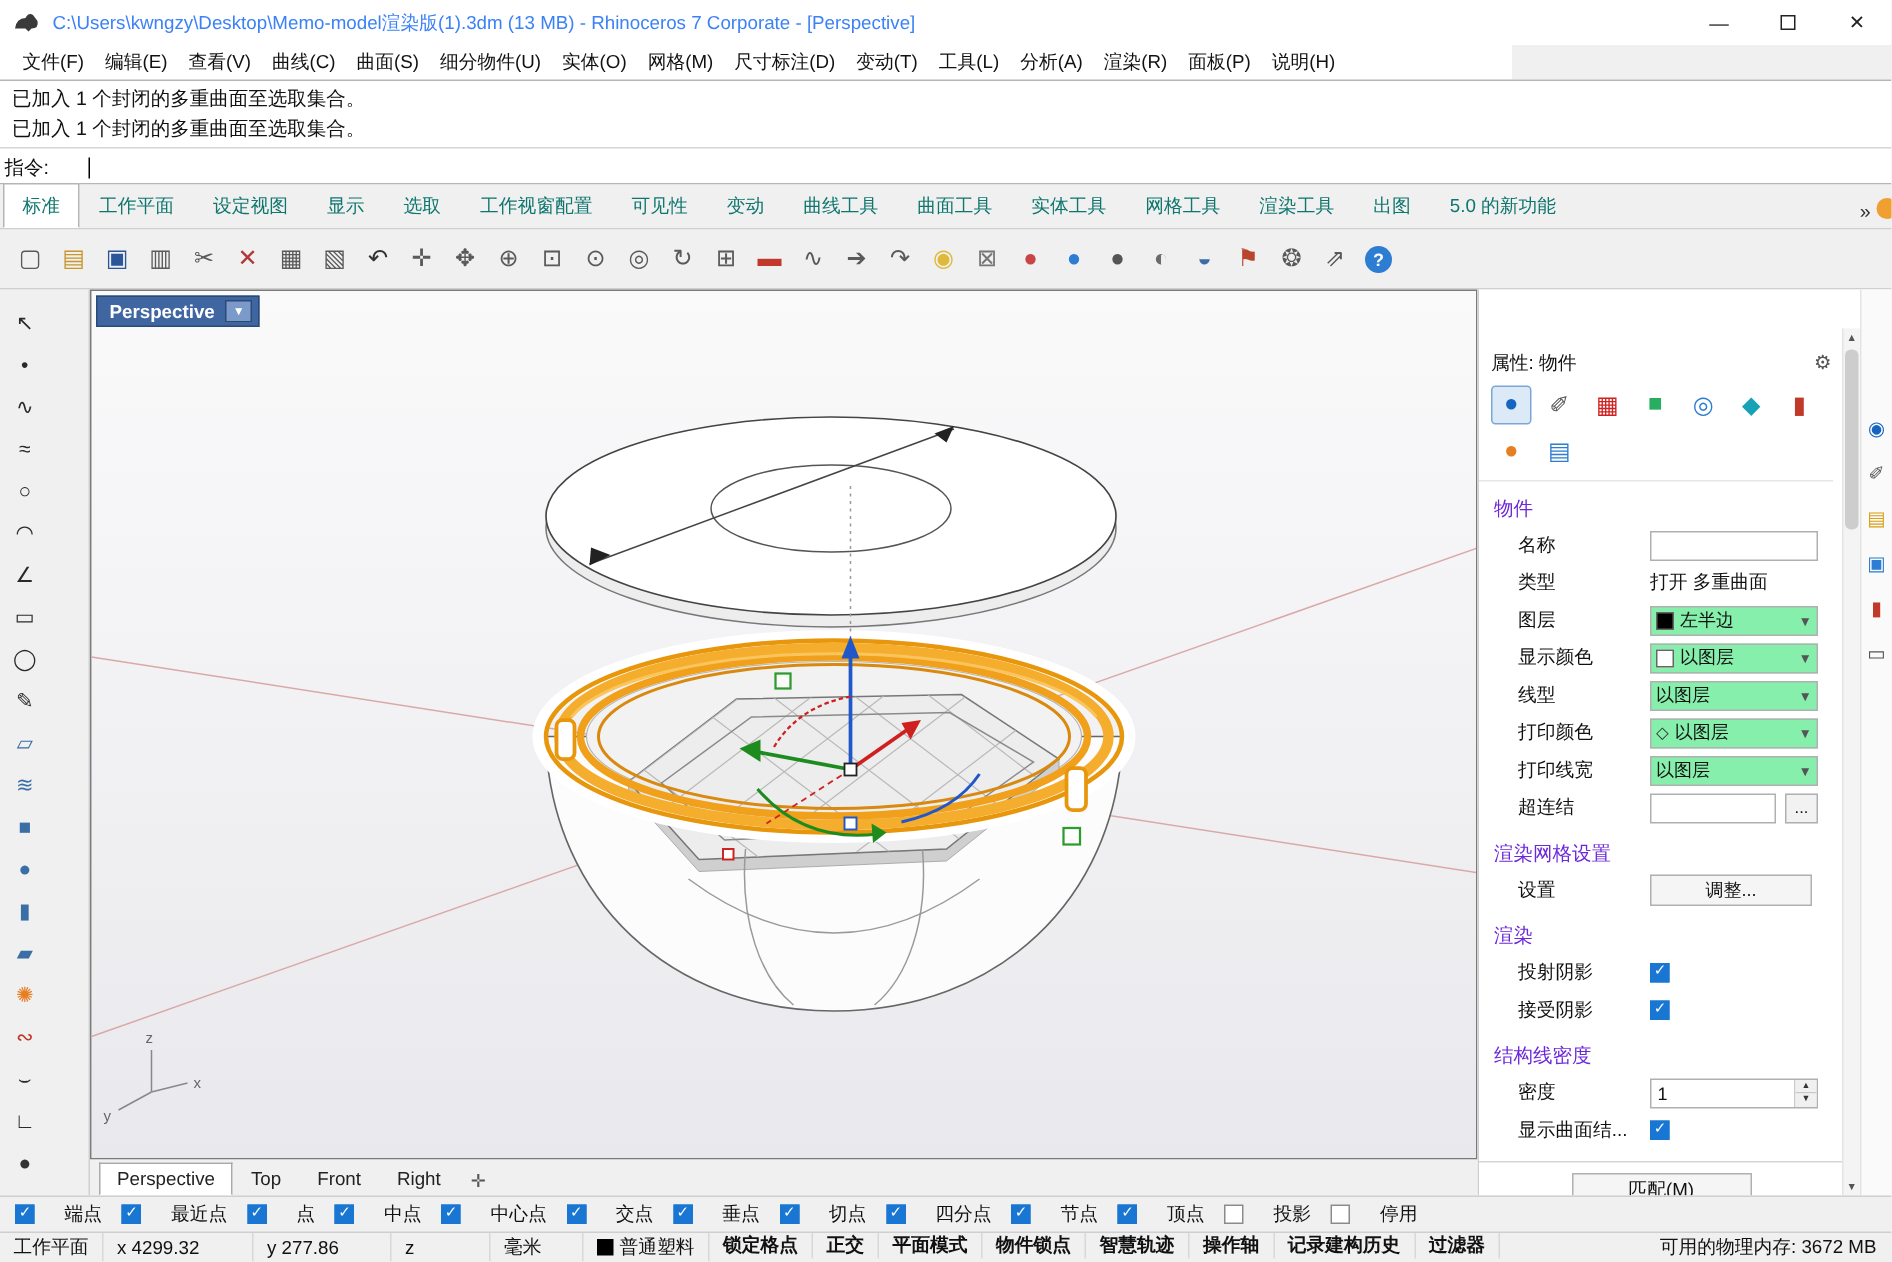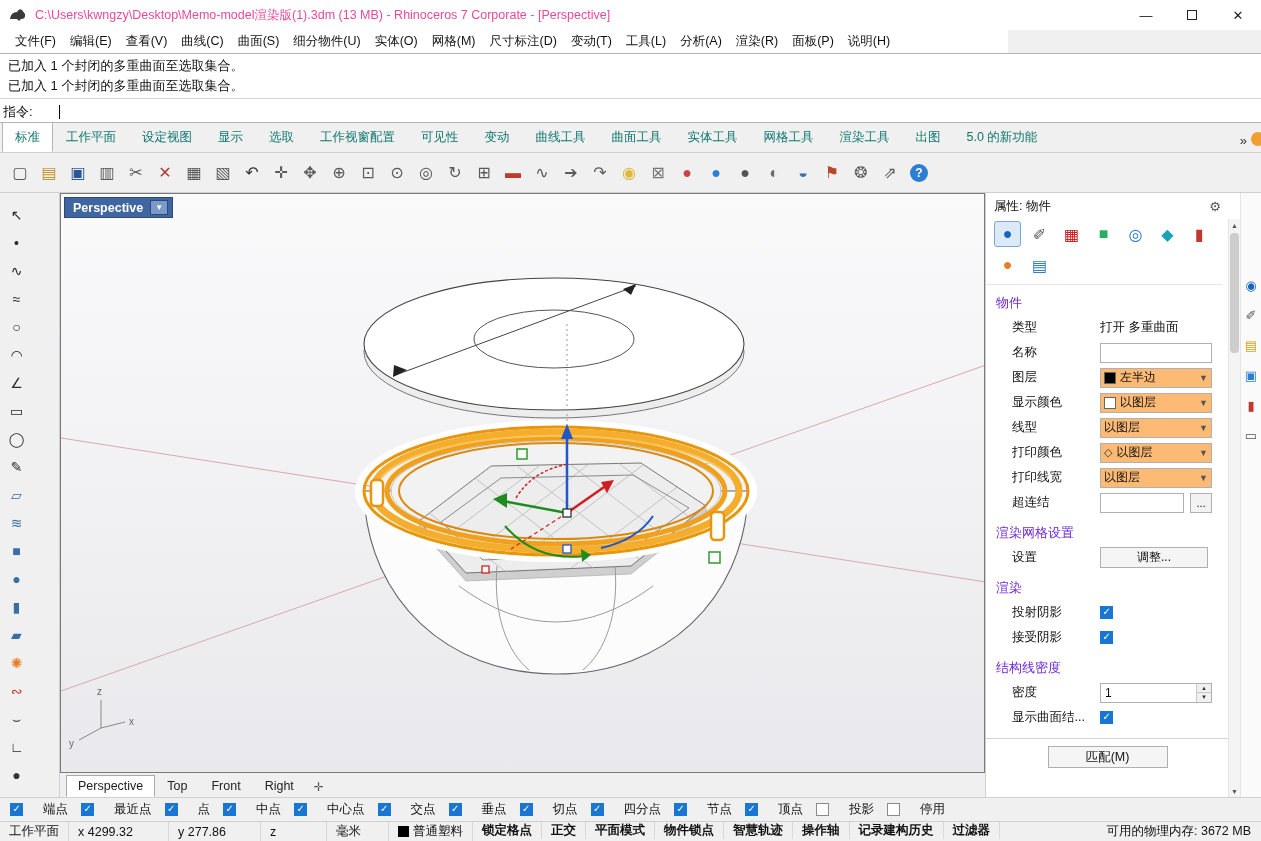--- a/index.html
+++ b/index.html
@@ -2,21 +2,21 @@
 <html><head>
 <meta charset="utf-8">
 <style>
 *{margin:0;padding:0;box-sizing:border-box;}
 html,body{width:1261px;height:841px;overflow:hidden;}
 body{font-family:"Liberation Sans","DejaVu Sans",sans-serif;font-size:12px;color:#111;background:#f0f0f0;position:relative;}
 
 
 .titlebar{position:absolute;left:0;top:0;width:1261px;height:30px;background:#fff;display:flex;align-items:center;}
 .app-icon{width:20px;height:20px;margin:0 7px 0 8px;display:flex;align-items:center;justify-content:center;}
-.title-text{font-size:12.5px;color:#ec4899;}
+.title-text{font-size:12.5px;color:#3b82f6;}
 .win-btns{margin-left:auto;display:flex;height:100%;}
 .win-btn{width:46px;height:100%;display:flex;align-items:center;justify-content:center;font-size:13px;color:#222;}
 .maxbox{width:10px;height:10px;border:1px solid #222;display:inline-block;}
 
 
 .menubar{position:absolute;top:30px;left:0;width:1008px;height:23px;background:#fff;display:flex;align-items:center;padding-left:8px;}
 .menu-item{padding:3px 7px;font-size:12.5px;cursor:default;}
 
 
 .command-area{position:absolute;top:53px;left:0;width:1261px;height:70px;background:#fff;border-top:1px solid #b5b5b5;border-bottom:1px solid #b5b5b5;}
@@ -43,32 +43,32 @@
 
 
 .viewport{position:absolute;left:60px;top:193px;width:925px;height:580px;border:1px solid #7a7a7a;overflow:hidden;background:#f2f2f4;}
 .viewport svg{position:absolute;left:0;top:0;}
 .vp-title{position:absolute;left:3px;top:3px;display:flex;align-items:center;background:#3f66a0;color:#fff;font-size:12.5px;font-weight:bold;padding:2px 4px 2px 8px;border:1px solid #2c4a78;}
 .vp-dd{margin-left:7px;background:#7b99c9;border:1px solid #2c4a78;font-size:8px;padding:2px 4px;color:#fff;font-weight:normal;}
 
 
 .right-panel{position:absolute;left:985px;top:193px;width:276px;height:604px;background:#fff;border-left:1px solid #cfcfcf;overflow:hidden;}
 .panel-content{width:243px;}
-.panel-header{height:26px;display:flex;align-items:center;padding:0 8px;font-size:12.5px;color:#111;}
+.panel-header{height:26px;display:flex;align-items:center;padding:0 8px;font-size:12.5px;color:#111;margin-top:36px;}
 .panel-gear{margin-left:auto;color:#555;font-size:13px;}
 .panel-icons{display:flex;flex-wrap:wrap;width:236px;padding:2px 4px 6px 8px;gap:5px;border-bottom:1px solid #e6e6e6;}
 .panel-icon{width:27px;height:26px;display:flex;align-items:center;justify-content:center;font-size:16px;border:1px solid transparent;border-radius:3px;}
 .panel-icon.selected{border-color:#7aa7d8;background:#dce9f7;}
 .psection{font-size:13px;padding:9px 0 3px 10px;color:#6d28d9;}
 .prow{display:flex;align-items:center;height:25px;padding-left:26px;}
 .plabel{width:88px;font-size:12.5px;color:#111;flex-shrink:0;}
 .pvalue-text{font-size:12.5px;color:#111;white-space:nowrap;}
 .pfield{width:112px;height:20px;border:1px solid #b0b0b0;background:#fff;font-size:12px;display:flex;align-items:center;padding-left:3px;}
 .pfield.short{width:84px;}
-.combo{width:112px;height:20px;border:1px solid #b0b0b0;background:#fdba74;display:flex;align-items:center;padding:0 3px 0 3px;font-size:12px;}
+.combo{width:112px;height:20px;border:1px solid #b0b0b0;background:#86efac;display:flex;align-items:center;padding:0 3px 0 3px;font-size:12px;}
 .combo .swatch{width:12px;height:12px;border:1px solid #666;margin-right:4px;flex:none;}
 .combo .diamond{color:#333;margin-right:4px;font-size:11px;}
 .combo .dd{margin-left:auto;color:#555;font-size:9px;}
 .ellipsis-btn{width:22px;height:20px;border:1px solid #b0b0b0;background:#f2f2f2;font-size:11px;margin-left:6px;display:flex;align-items:center;justify-content:center;}
 .adjust-btn{width:108px;height:21px;border:1px solid #b0b0b0;background:#f5f5f5;font-size:12px;display:flex;align-items:center;justify-content:center;}
 .cb{width:13px;height:13px;border:1px solid #8a8a8a;background:#fff;display:inline-block;position:relative;flex:none;}
 .cb.checked{background:#1976d2;border-color:#1976d2;}
 .cb.checked::after{content:"✓";color:#fff;font-size:10px;position:absolute;left:1.5px;top:-1px;}
 .spinner{width:112px;height:20px;border:1px solid #b0b0b0;display:flex;background:#fff;}
 .spin-val{flex:1;padding-left:4px;font-size:12px;display:flex;align-items:center;}
@@ -552,28 +552,28 @@
         </div>
 
         <div class="panel-icon">
           <span style="color: rgb(45, 125, 210);">▤</span>
         </div>
       </div>
 
     <div class="psection">物件</div>
 
     <div class="prow">
-      <span class="plabel">类型</span>
-      <span class="pvalue-text">打开 多重曲面</span>
-    </div>
-    <div class="prow">
       <span class="plabel">名称</span>
       <span class="pfield">
           <span></span>
         </span>
+    </div>
+    <div class="prow">
+      <span class="plabel">类型</span>
+      <span class="pvalue-text">打开 多重曲面</span>
     </div>
     <div class="prow">
       <span class="plabel">图层</span>
       <span class="combo">
         <span class="swatch" style="background: rgb(0, 0, 0);"></span>
         <span>左半边</span>
         <span class="dd">▼</span>
       </span>
     </div>
     <div class="prow">

